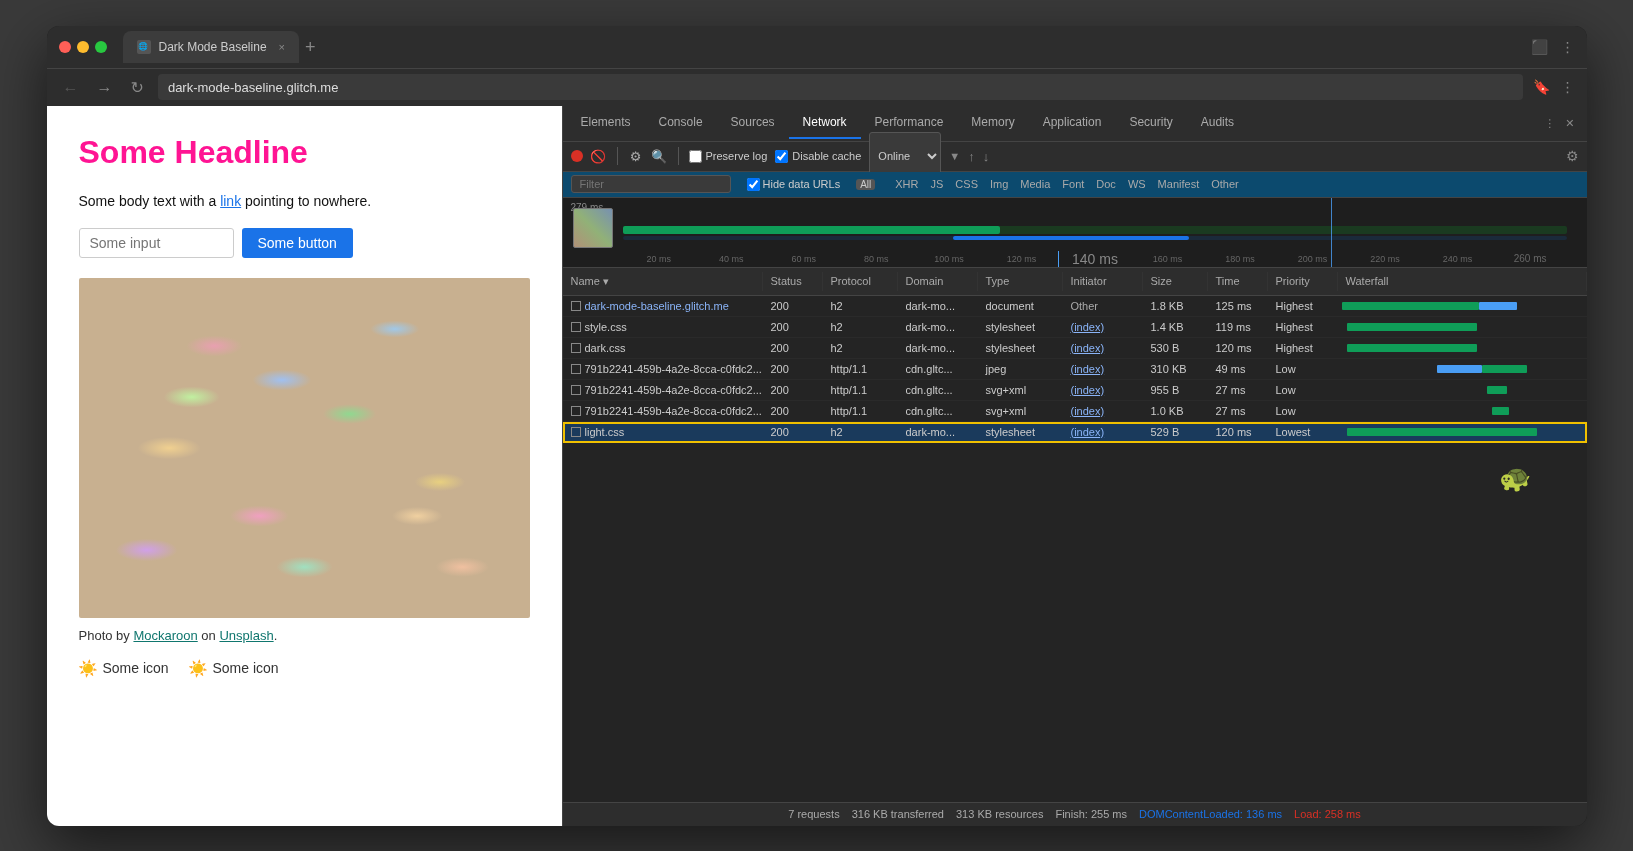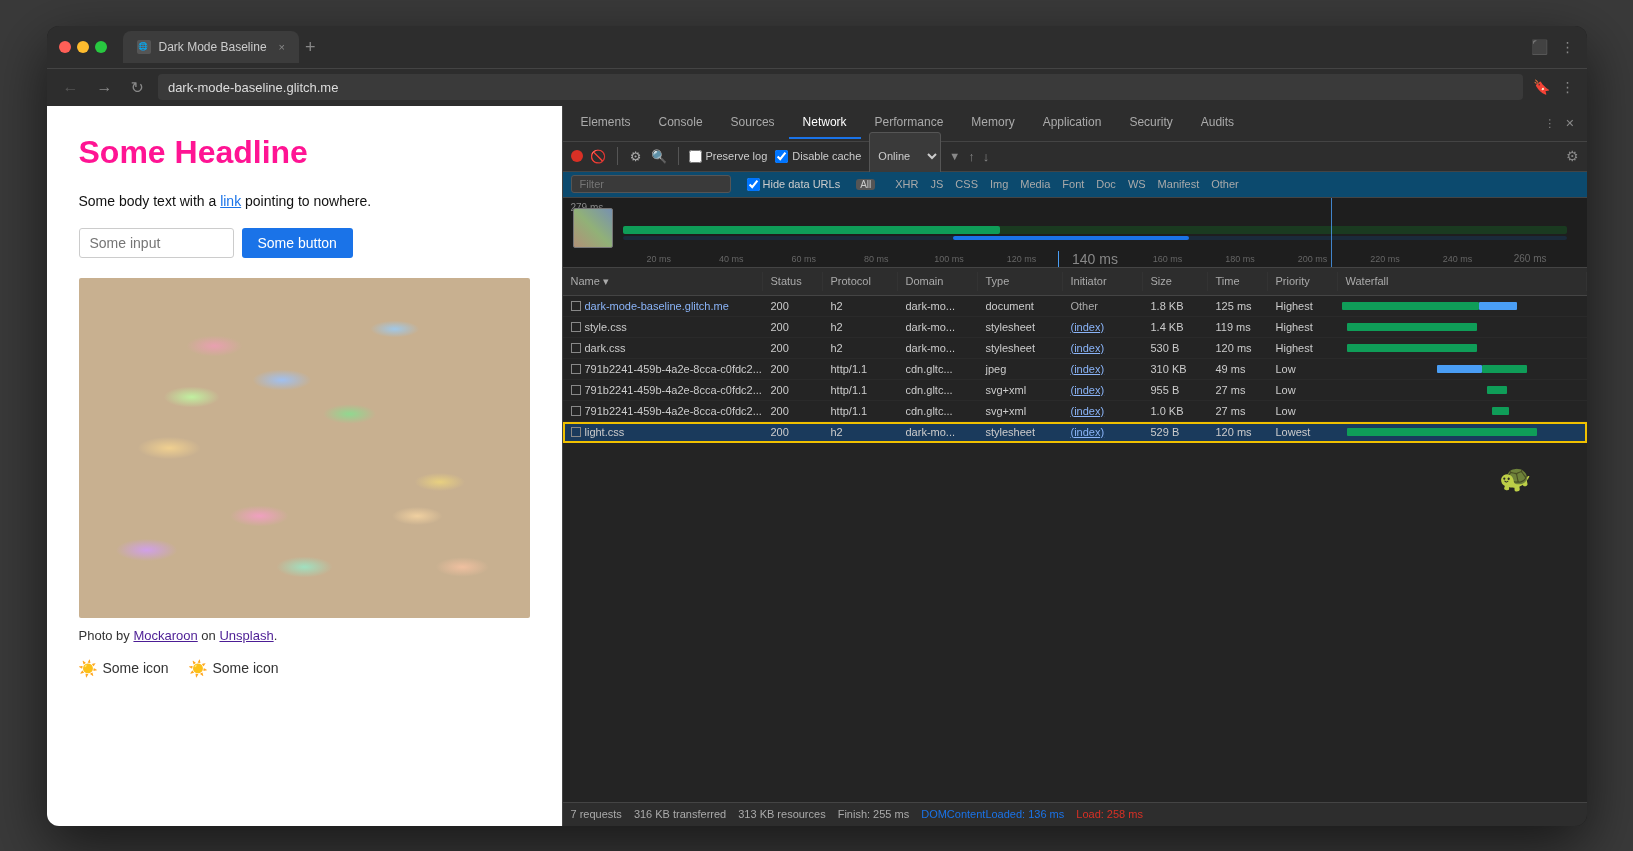--- a/index.html
+++ b/index.html
@@ -207,21 +207,21 @@
         radial-gradient(ellipse 36px 13px at 75% 70%, #f0d0a0 0%, transparent 70%),
         radial-gradient(ellipse 40px 15px at 25% 35%, #c0f0a0 0%, transparent 70%);
       background-color: #c8b090;
     }
 
     .photo-credit {
       font-size: 13px;
       margin-bottom: 16px;
       color: #333;
     }
-    .photo-credit a { color: #4c1d95; }
+    .photo-credit a { color: #0f766e; }
 
     .icons-row {
       display: flex;
       align-items: center;
       gap: 4px;
       font-size: 14px;
       color: #333;
     }
     .sun-icon { font-size: 16px; }
 
@@ -453,20 +453,21 @@
       background: #2d2d2d;
       height: 24px;
       display: flex;
       align-items: center;
       padding: 0 8px;
       gap: 12px;
       border-top: 1px solid #444;
       flex-shrink: 0;
       font-size: 11px;
       color: #aaa;
+      justify-content: center;
     }
     .status-item { color: #aaa; }
     .status-dom { color: #1a73e8; }
     .status-load { color: #d93025; }
 
     .devtools-network-area {
       flex: 1;
       display: flex;
       flex-direction: column;
       overflow: hidden;

